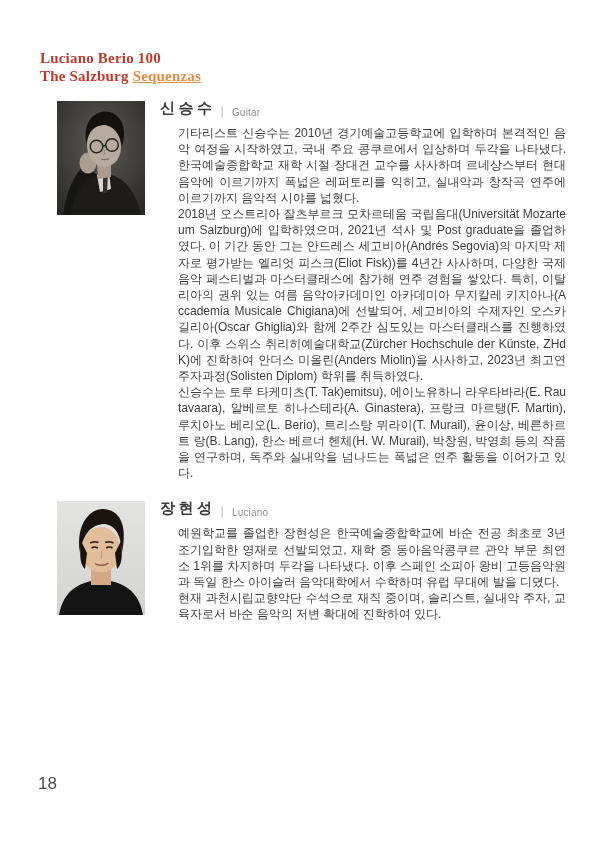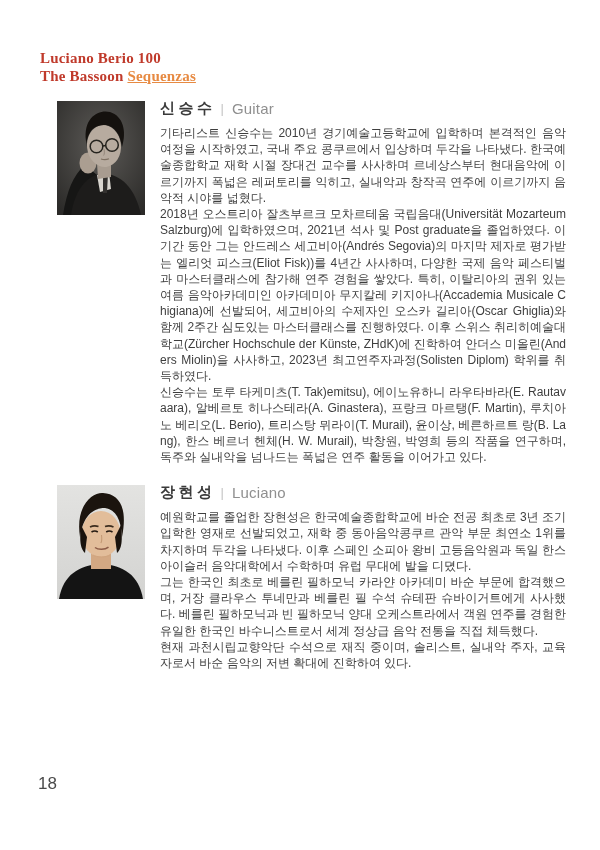--- a/index.html
+++ b/index.html
@@ -36,55 +36,56 @@
     width: 88px;
     height: 114px;
     flex: 0 0 88px;
     margin-top: 3px;
     overflow: hidden;
   }
   .photo svg { display: block; }
   .text-col { flex: 1 1 auto; margin-left: 15px; min-width: 0; }
   .profile-header {
     display: flex;
-    align-items: center;
+    align-items: flex-end;
     margin-bottom: 7px;
     margin-top: 1px;
   }
   .profile-name {
     font-size: 15px;
     font-weight: bold;
     color: #3a3a3a;
     letter-spacing: 3.5px;
   }
   .profile-sep { color: #c3c3c3; font-size: 13px; margin: 0 8px 0 5px; }
-  .profile-role { color: #8f8f8f; font-size: 15px; letter-spacing: 0.2px; }
+  .profile-role { color: #8f8f8f; font-size: 10px; letter-spacing: 0.2px; }
   .bio p {
     font-size: 12px;
     line-height: 16.2px;
     color: #3e3e3e;
     text-align: justify;
     word-break: break-all;
+    margin-left: 18px;
   }
   .page-number {
     position: absolute;
     left: 38px;
     bottom: 32px;
     font-size: 17px;
     color: #4a4a4a;
   }
 </style>
 </head>
 <body>
 
 <div class="page">
 
   <div class="brand">
     <div>Luciano Berio 100</div>
-    <div><span>The Bassoon</span> <span class="accent">Sequenzas</span></div>
+    <div><span>The Salzburg</span> <span class="accent">Sequenzas</span></div>
   </div>
 
   <div class="content">
 
     <div class="section">
       <div class="photo">
         <svg width="88" height="114" viewBox="0 0 88 114" xmlns="http://www.w3.org/2000/svg">
           <defs>
             <radialGradient id="bg1" cx="50%" cy="38%" r="75%">
               <stop offset="0%" stop-color="#5c5a57"></stop>
@@ -169,21 +170,20 @@
         </svg>
       </div>
       <div class="text-col">
         <div class="profile-header">
           <span class="profile-name">장현성</span>
           <span class="profile-sep">|</span>
           <span class="profile-role">Luciano</span>
         </div>
         <div class="bio">
           <p>예원학교를 졸업한 장현성은 한국예술종합학교에 바순 전공 최초로 3년 조기입학한 영재로 선발되었고, 재학 중 동아음악콩쿠르 관악 부문 최연소 1위를 차지하며 두각을 나타냈다. 이후 스페인 소피아 왕비 고등음악원과 독일 한스 아이슬러 음악대학에서 수학하며 유럽 무대에 발을 디뎠다.</p>
-          <p>그는 한국인 최초로 베를린 필하모닉 카라얀 아카데미 바순 부문에 합격했으며, 거장 클라우스 투네만과 베를린 필 수석 슈테판 슈바이거트에게 사사했다. 베를린 필하모닉과 빈 필하모닉 양대 오케스트라에서 객원 연주를 경험한 유일한 한국인 바수니스트로서 세계 정상급 음악 전통을 직접 체득했다.</p>
           <p>현재 과천시립교향악단 수석으로 재직 중이며, 솔리스트, 실내악 주자, 교육자로서 바순 음악의 저변 확대에 진학하여 있다.</p>
         </div>
       </div>
     </div>
 
   </div>
 
   <div class="page-number">18</div>
 
 </div>

